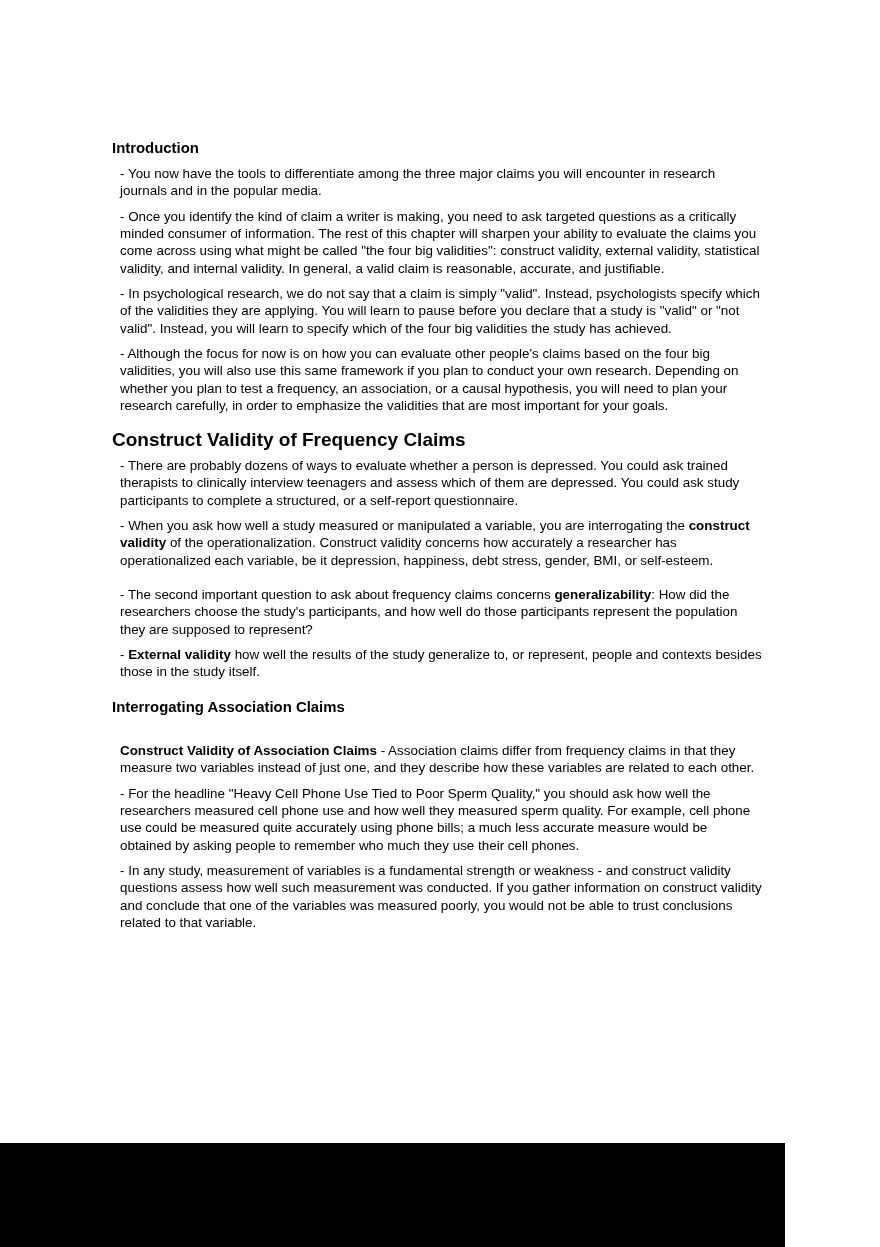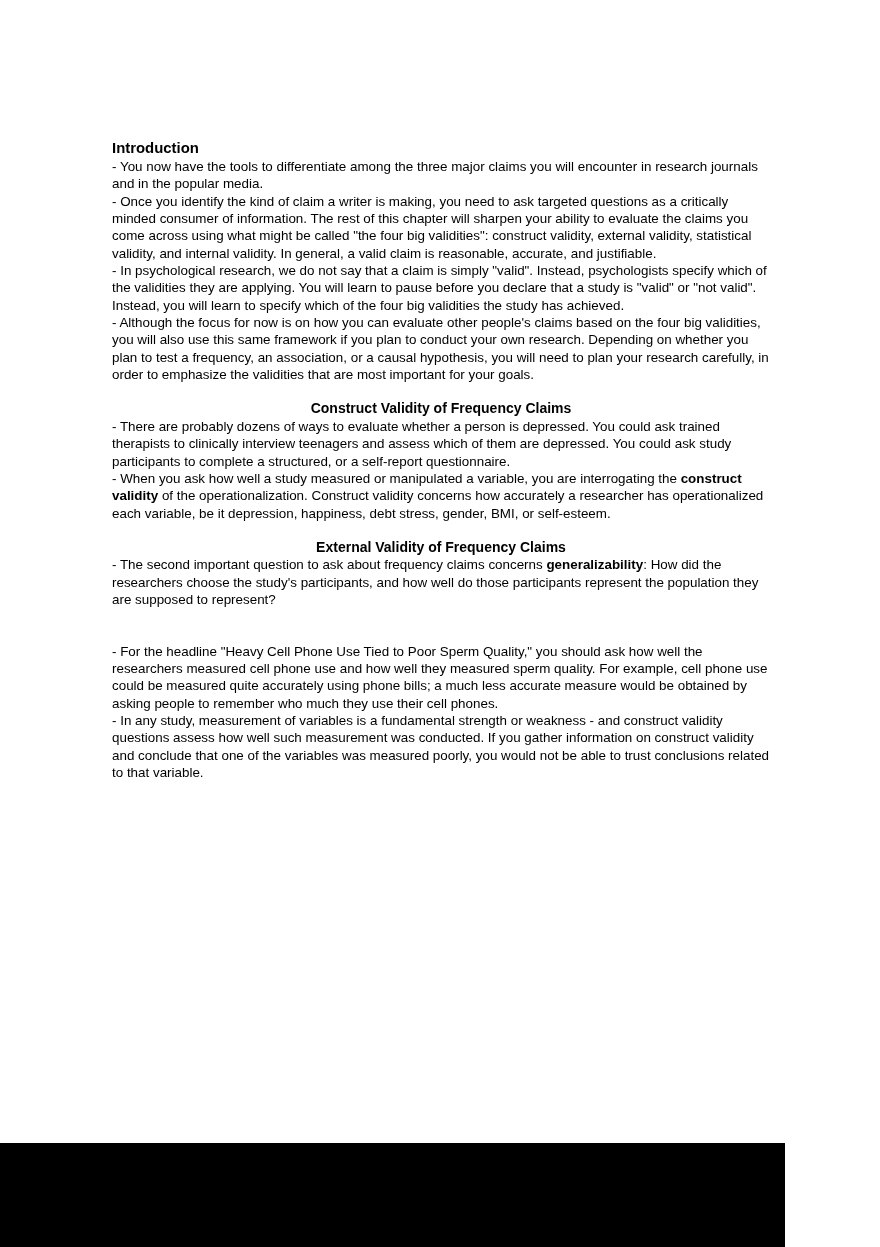--- a/index.html
+++ b/index.html
@@ -24,26 +24,25 @@
   .doc-section { margin-top: 17px; }
   .doc-section:first-child { margin-top: 0; }
   .heading-major {
     font-weight: bold;
     font-size: 14.9px;
     line-height: 18px;
     margin: 0 0 1px 0;
   }
   .heading-minor {
     font-weight: bold;
-    font-size: 14px;
+    font-size: 19px;
     line-height: 17.35px;
     margin: 0;
-    text-align: center;
   }
-  .doc-paragraph { margin: 0; }
+  .doc-paragraph { margin: 8px; }
   .blank-line { height: 17.35px; }
   .run-bold { font-weight: bold; }
   .run-italic { }
   .footer-bar {
     position: absolute;
     left: 0;
     bottom: 0;
     width: 100%;
     height: 104px;
   }
@@ -61,23 +60,25 @@
         <p class="doc-paragraph"><span class="run">- Although the focus for now is on how you can evaluate other people's claims based on the four big validities, you will also use this same framework if you plan to conduct your own research. Depending on whether you plan to test a frequency, an association, or a causal hypothesis, you will need to plan your research carefully, in order to emphasize the validities that are most important for your goals.</span></p>
       </section>
       <section class="doc-section">
       </section>
       <section class="doc-section">
         <div class="heading-minor">Construct Validity of Frequency Claims</div>
         <p class="doc-paragraph"><span class="run">- There are probably dozens of ways to evaluate whether a person is depressed. You could ask trained therapists to clinically interview teenagers and assess which of them are depressed. You could ask study participants to complete a structured, or a self-report questionnaire.</span></p>
         <p class="doc-paragraph"><span class="run">- When you ask how well a study measured or manipulated a variable, you are interrogating the </span><span class="run run-bold">construct validity</span><span class="run"> of the operationalization. Construct validity concerns how accurately a researcher has operationalized each variable, be it depression, happiness, debt stress, gender, BMI, or self-esteem.</span></p>
       </section>
       <section class="doc-section">
-        <div class="heading-minor">External Validity of Frequency Claims</div>
         <p class="doc-paragraph"><span class="run">- The second important question to ask about frequency claims concerns </span><span class="run run-bold">generalizability</span><span class="run">: How did the researchers choose the study's participants, and how well do those participants represent the population they are supposed to represent?</span></p>
+        <p class="doc-paragraph"><span class="run">- </span><span class="run run-bold">External validity</span><span class="run"> how well the results of the study generalize to, or represent, people and contexts besides those in the study itself.</span></p>
       </section>
       <section class="doc-section">
+        <div class="heading-major">Interrogating Association Claims</div>
         <div class="blank-line"></div>
+        <p class="doc-paragraph"><span class="run run-bold">Construct Validity of Association Claims</span><span class="run"> - Association claims differ from frequency claims in that they measure two variables instead of just one, and they describe how these variables are related to each other.</span></p>
         <p class="doc-paragraph"><span class="run">- For the headline "Heavy Cell Phone Use Tied to Poor Sperm Quality," you should ask how well the researchers measured cell phone use and how well they measured sperm quality. For example, cell phone use could be measured quite accurately using phone bills; a much less accurate measure would be obtained by asking people to remember who much they use their cell phones.</span></p>
         <p class="doc-paragraph"><span class="run">- In any study, measurement of variables is a fundamental strength or weakness - and construct validity questions assess how well such measurement was conducted. If you gather information on construct validity and conclude that one of the variables was measured poorly, you would not be able to trust conclusions related to that variable.</span></p>
       </section>
     </main>
   <footer class="footer-bar" style="background: rgb(0, 0, 0);"></footer>
 </div>
 
 </body></html>

